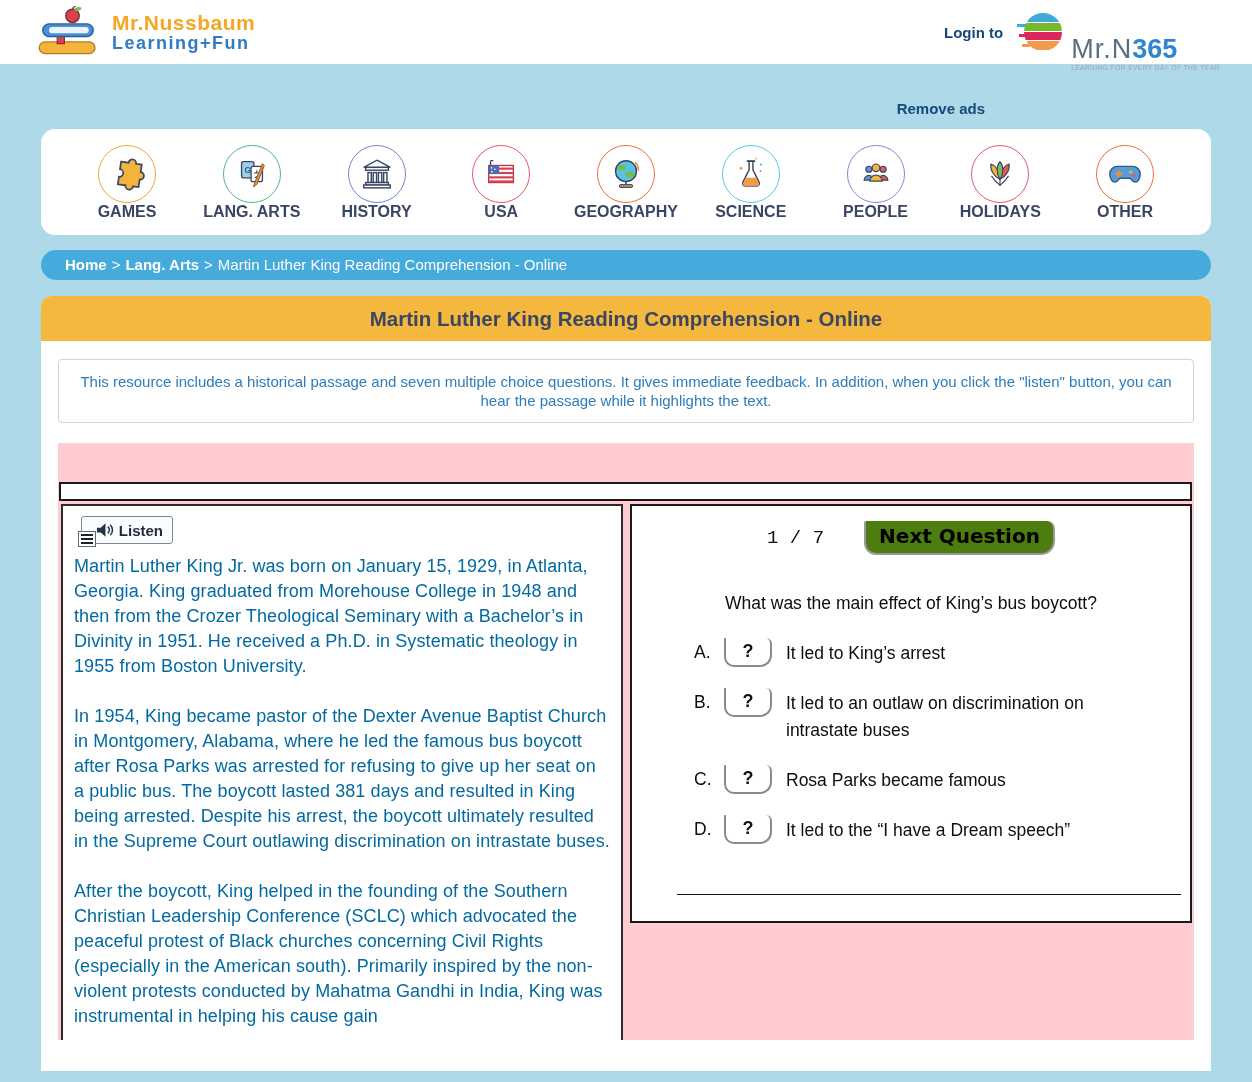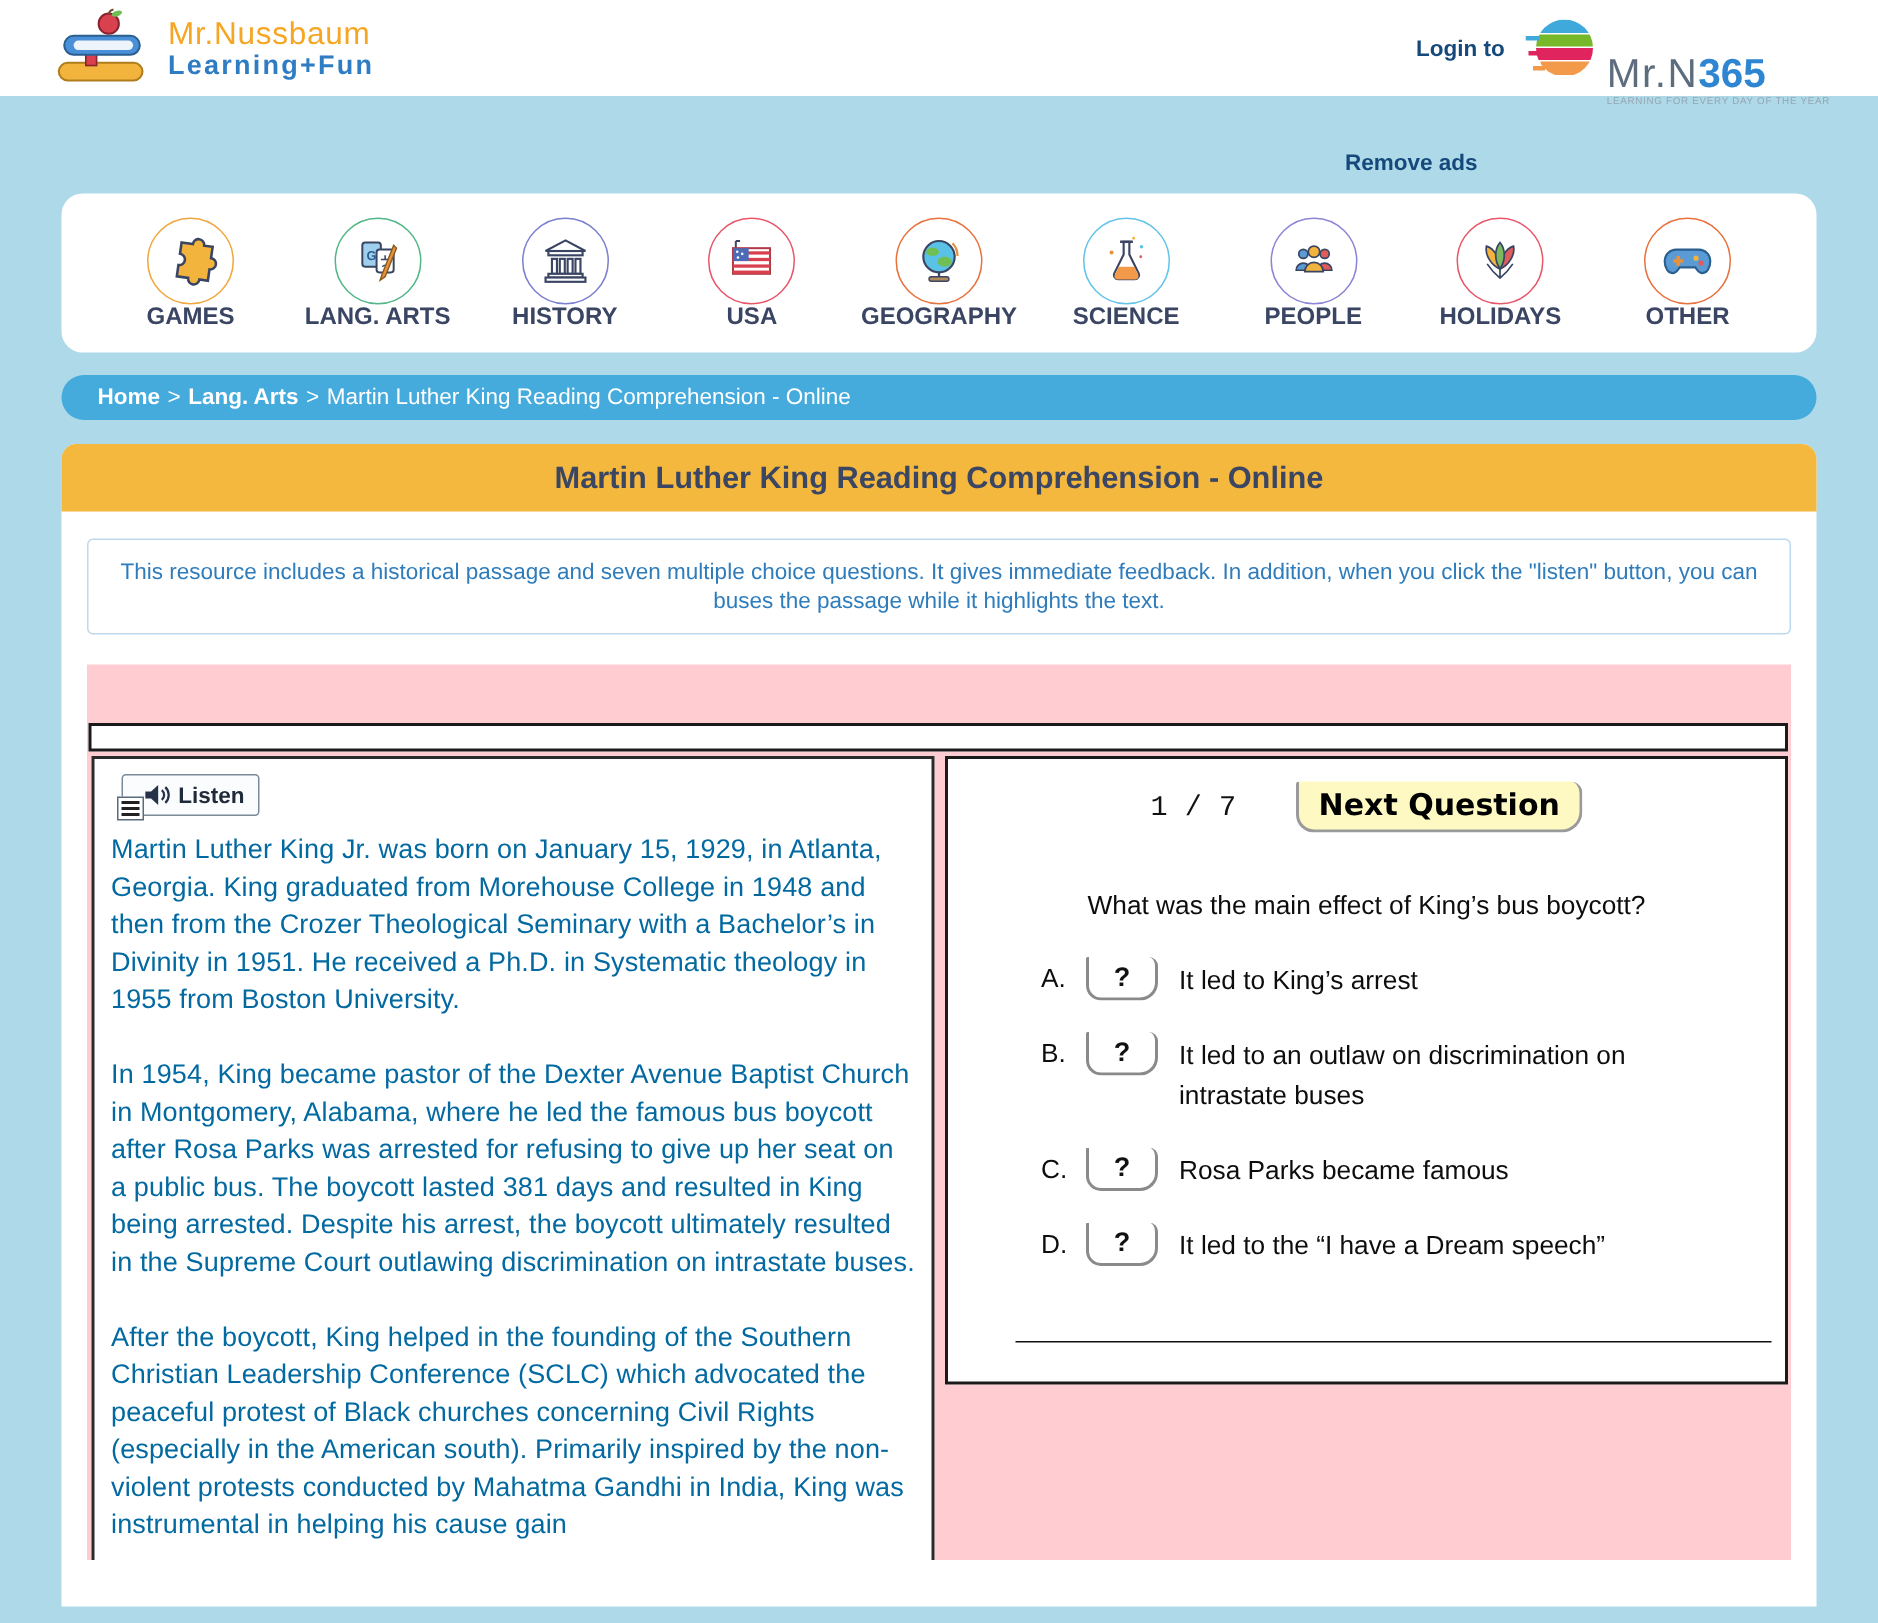--- a/index.html
+++ b/index.html
@@ -10,21 +10,21 @@
     font-family:"Liberation Sans", sans-serif;
   }
   
   .top-header{
     height:64px; background:#ffffff;
     display:flex; align-items:center; justify-content:space-between;
     padding:0 32px;
   }
   .brand{ display:flex; align-items:center; gap:8px; }
   .brand-text{ line-height:1.05; }
-  .brand-line1{ color:#f5a623; font-weight:normal; font-size:21px; letter-spacing:.5px; }
+  .brand-line1{ color:#f5a623; font-weight:bold; font-size:21px; letter-spacing:.5px; }
   .brand-line2{ color:#2e7cc3; font-weight:bold; font-size:18px; letter-spacing:1.5px; }
   .login-area{ display:flex; align-items:center; gap:14px; }
   .login-label{ color:#15497c; font-weight:bold; font-size:15px; }
   .mrn-block{ display:flex; align-items:center; gap:6px; }
   .mrn-text{ line-height:1;margin-top:44px; }
   .mrn-name{ white-space:nowrap; }
   .mrn-prefix{ color:#5d6d7e; font-size:27px; letter-spacing:1px; }
   .mrn-number{ color:#2e86d3; font-size:27px; font-weight:bold; }
   .mrn-tagline{ color:#97a5b2; font-size:6.5px; letter-spacing:.5px; margin-top:2px; }
 
@@ -109,21 +109,21 @@
 
   
   .quiz-panel{
     position:absolute; left:572px; top:61px; width:562px; height:419px;
     background:#fff; border:2px solid #1a1a1a;
   }
   .quiz-top{ display:flex; align-items:center; justify-content:center; gap:40px; margin-top:15px; }
   .progress{ font-size:19px; color:#111;font-family:Liberation Mono, monospace; }
   .next-btn{
     font-family:"DejaVu Sans", sans-serif;
-    font-size:20px; font-weight:bold; color:#000; background:#fef9c3;
+    font-size:20px; font-weight:bold; color:#000; background:#4d7c0f;
     border:2.5px solid #9a9a9a; border-top:none;
     border-radius:2px 8px 14px 12px;
     padding:3px 13px 5px; cursor:pointer;
   }
   .question{ text-align:center; font-size:17.5px; margin-top:38px; color:#0d0d0d; }
   .opts{ margin:26px 0 0 62px; }
   .opt-row{ display:flex; align-items:flex-start; margin-bottom:23px; }
   .opt-letter{ font-size:17.5px; width:24px; padding-top:2px; color:#0d0d0d; }
   .qbtn{
     width:48px; height:29px; margin:-2px 14px 0 6px;
@@ -323,21 +323,21 @@
   </div>
 </div>
 
 <div class="breadcrumb">
   <span class="bc-strong">Home</span><span class="bc-sep">&gt;</span><span class="bc-strong">Lang. Arts</span><span class="bc-sep">&gt;</span><span>Martin Luther King Reading Comprehension - Online</span>
 </div>
 
 <div class="main-card">
   <div class="title-bar">Martin Luther King Reading Comprehension - Online</div>
 
-  <div class="desc-box">This resource includes a historical passage and seven multiple choice questions. It gives immediate feedback. In addition, when you click the "listen" button, you can buses the passage while it highlights the text.</div>
+  <div class="desc-box">This resource includes a historical passage and seven multiple choice questions. It gives immediate feedback. In addition, when you click the "listen" button, you can hear the passage while it highlights the text.</div>
 
   <div class="pink-wrap">
     <div class="white-strip"></div>
 
     <div class="passage-panel">
       <div class="listen-btn">
         <span class="menu-chip">
             <i></i>
             <i></i>
             <i></i>

